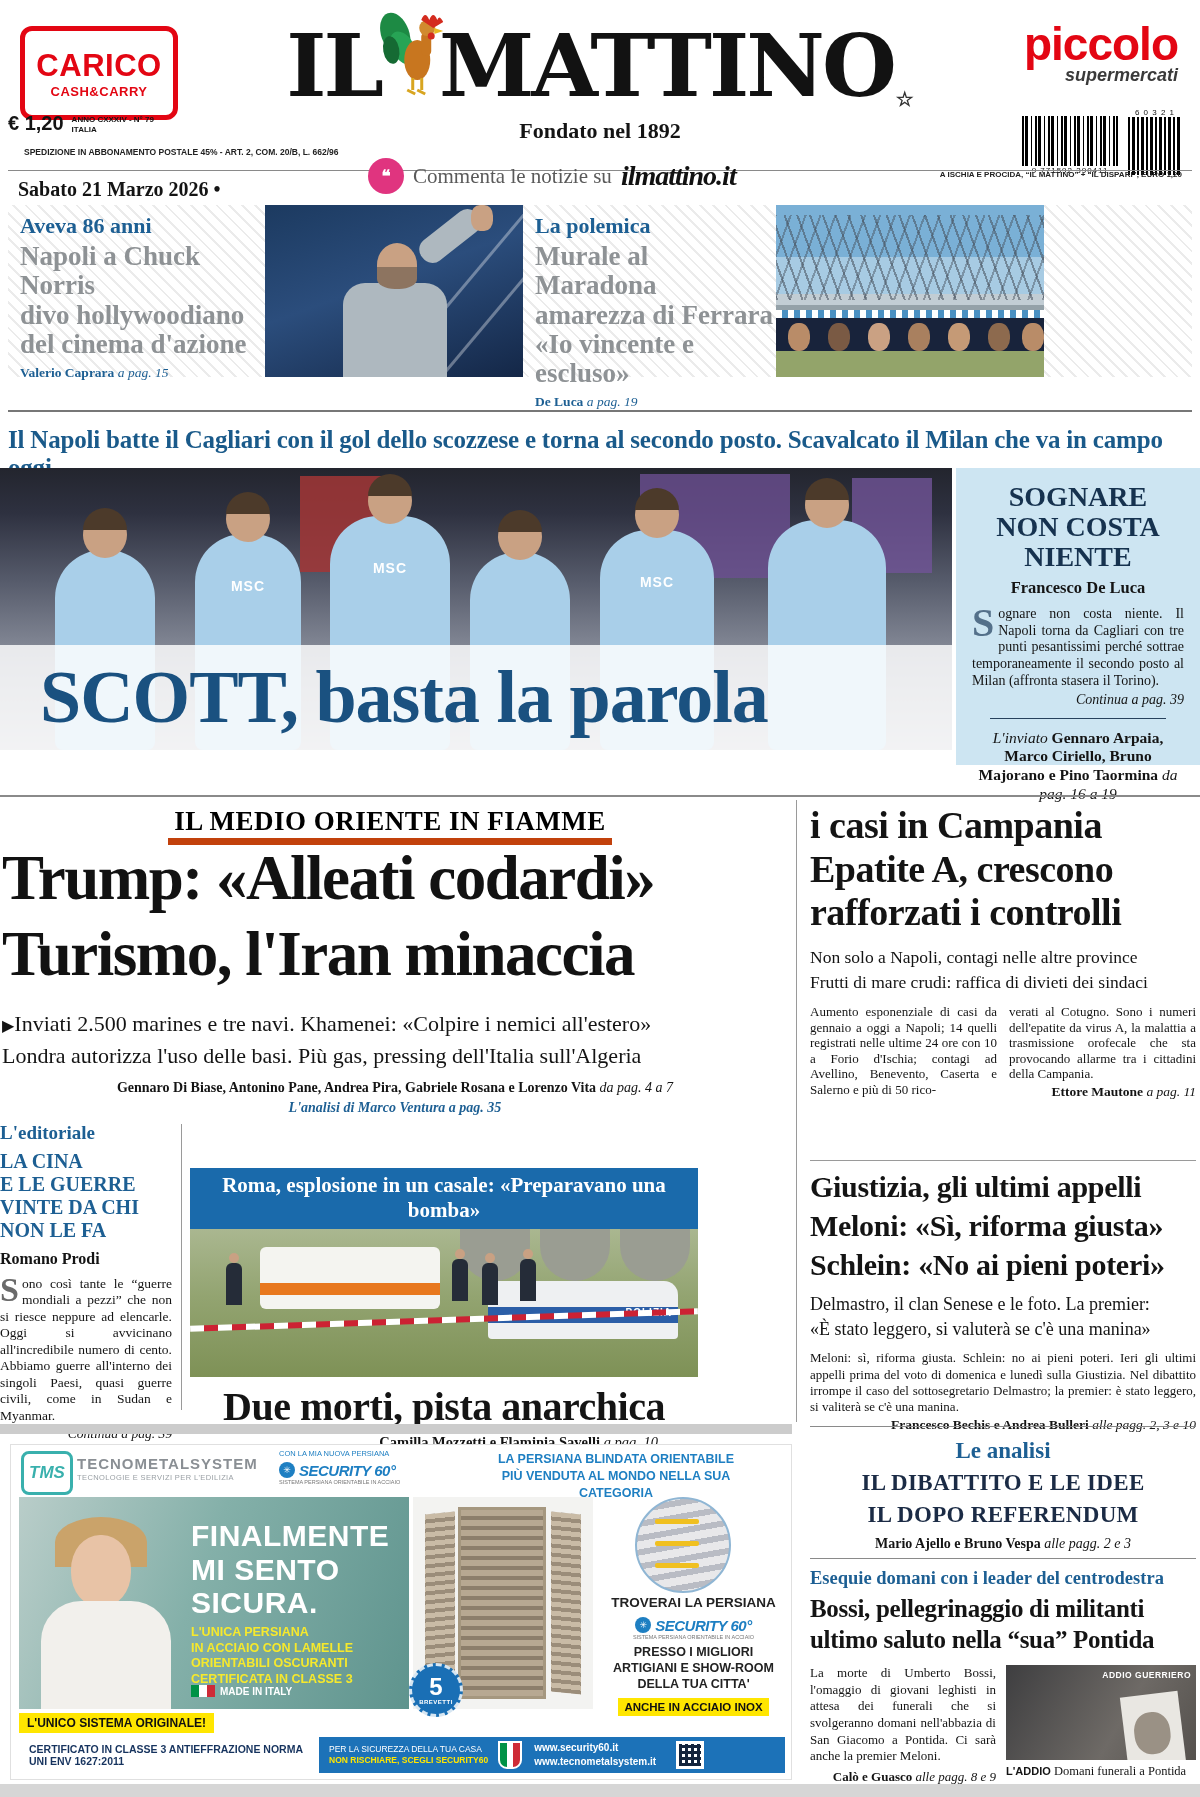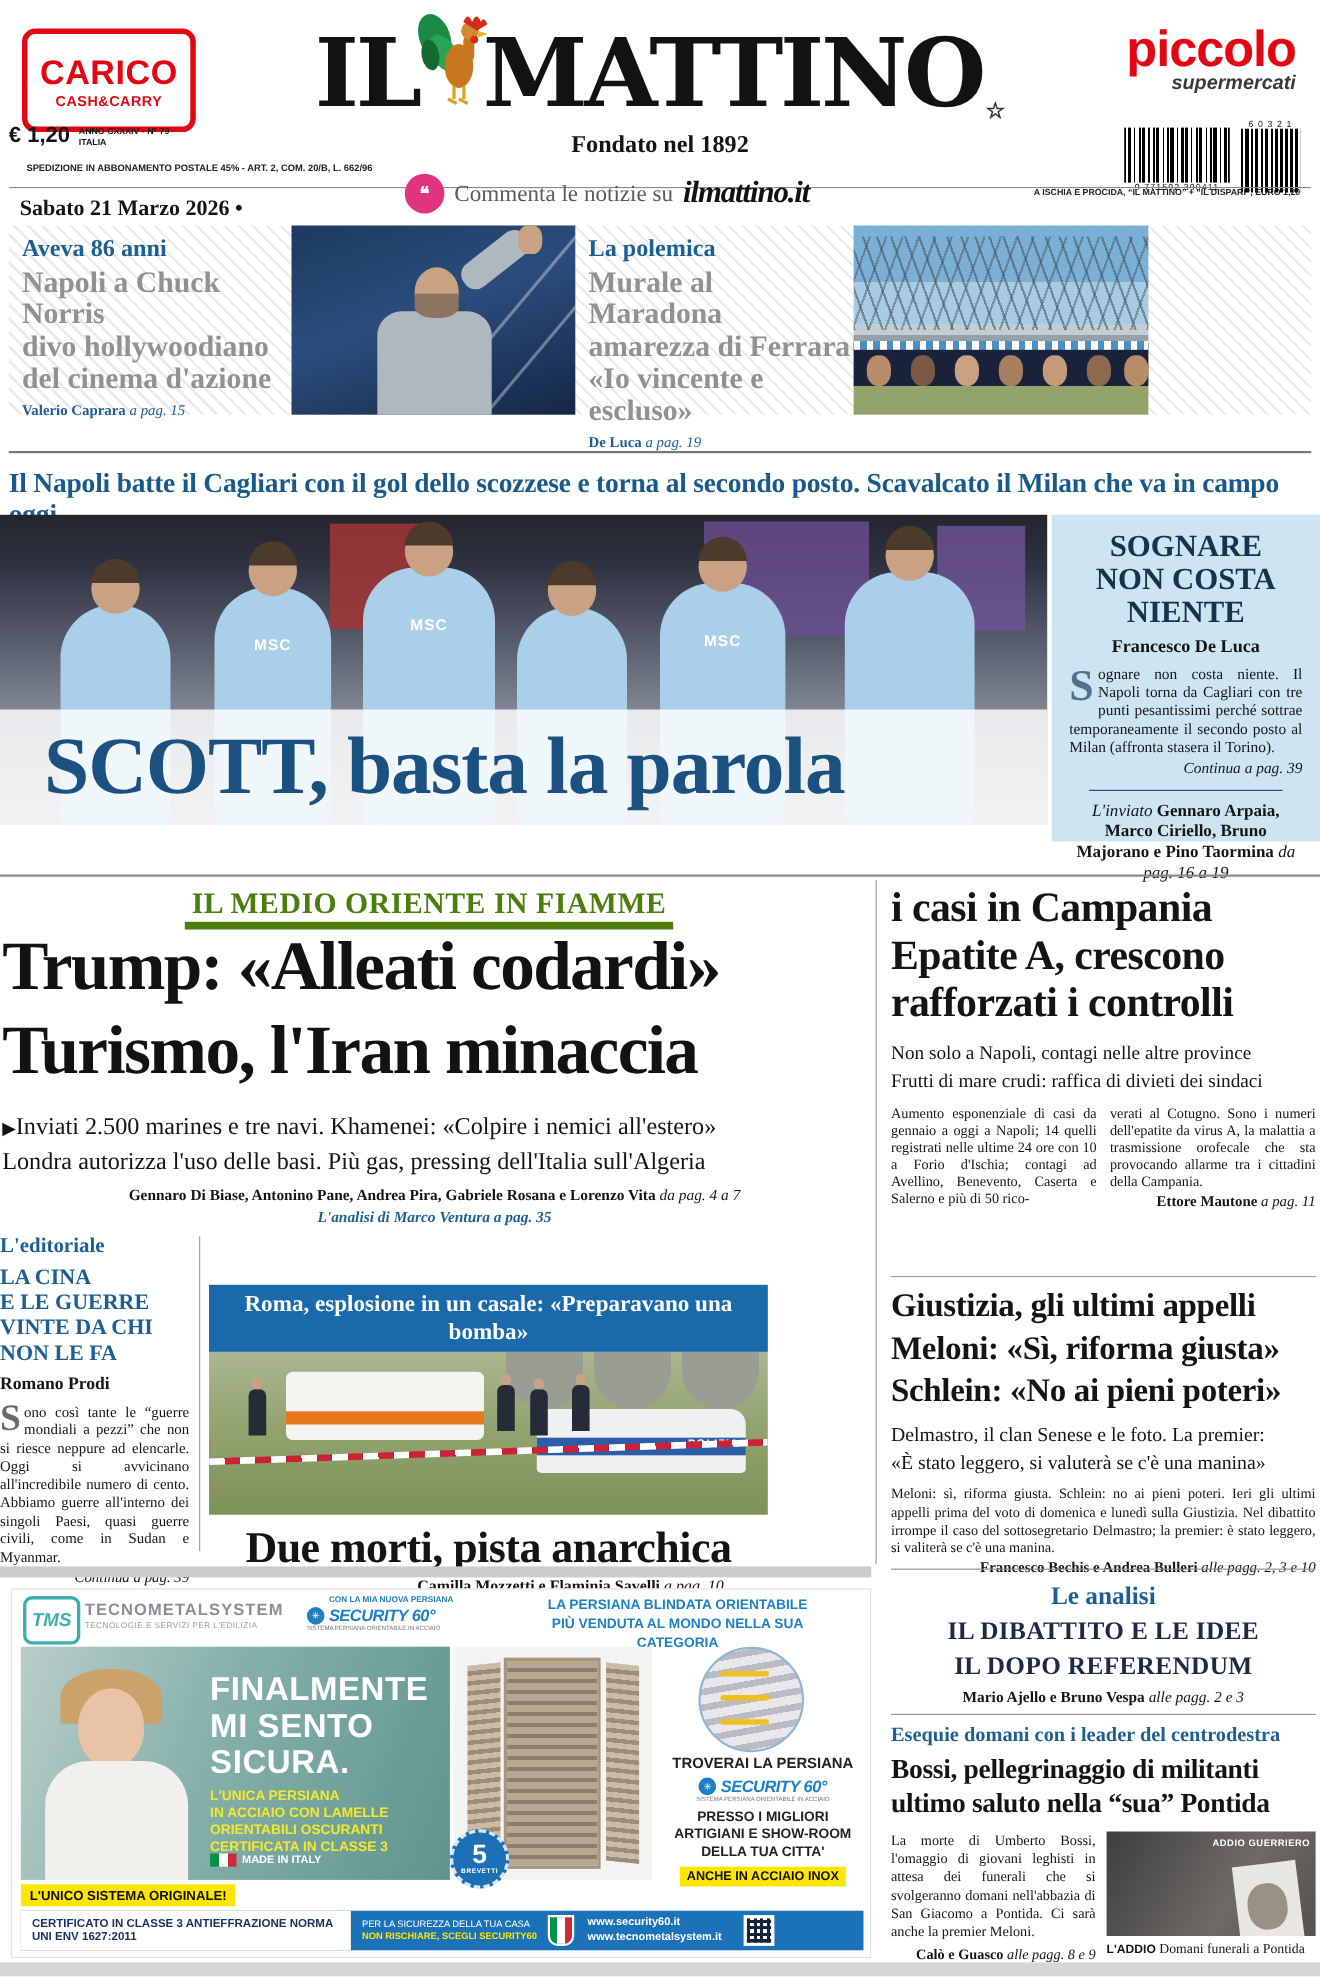--- a/index.html
+++ b/index.html
@@ -82,22 +82,22 @@
   .sb-title{font-size:28px;line-height:1.07;font-weight:bold;color:#16324f;text-align:center;}
   .sb-author{font-size:16.5px;font-weight:bold;text-align:center;margin-top:6px;}
   .sb-body{font-size:14px;line-height:1.2;text-align:justify;margin-top:8px;}
   .sb-drop{float:left;font-size:40px;line-height:.85;font-weight:bold;color:#54708a;padding-right:4px;}
   .sb-continua{font-size:14px;text-align:right;margin-top:2px;}
   .sb-hr{height:1px;background:#27415c;margin:10px 18px;}
   .sb-inviato{font-size:15.5px;line-height:1.2;text-align:center;}
 
   
   .lead-kicker{left:0;top:806px;width:780px;text-align:center;}
-  .lead-kicker span{display:inline-block;font-size:27px;font-weight:bold;color:#4d7c0f;letter-spacing:.5px;
-      border-bottom:7px solid #4d7c0f;padding:0 6px 1px 6px;}
+  .lead-kicker span{display:inline-block;font-size:27px;font-weight:bold;color:#000000;letter-spacing:.5px;
+      border-bottom:7px solid #c2410c;padding:0 6px 1px 6px;}
   .lead-head{left:2px;top:840px;width:790px;font-size:63px;line-height:1.21;font-weight:bold;letter-spacing:-1.5px;color:#121212;}
   .lead-sub{left:2px;top:1008px;width:780px;font-size:22px;line-height:1.45;color:#141414;}
   .lead-bylines{left:95px;top:1078px;width:600px;text-align:center;font-size:14px;line-height:1.4;}
 
   
   .edit-col{left:0;top:1122px;width:172px;}
   .edit-label{font-size:19px;font-weight:bold;color:#1d5f93;}
   .edit-title{font-size:20px;line-height:1.15;font-weight:bold;color:#1d5f93;margin-top:6px;}
   .edit-author{font-size:16px;font-weight:bold;margin-top:8px;}
   .edit-body{font-size:13.5px;line-height:1.22;text-align:justify;margin-top:8px;}
@@ -151,21 +151,21 @@
   .bo-paper::before{content:"";position:absolute;left:10px;top:18px;width:36px;height:42px;border-radius:45%;background:#9a9185;}
   .bo-caption{font-size:12.5px;margin-top:4px;}
 
   
   .ad{left:10px;top:1444px;width:782px;height:336px;border:1px solid #e0e0e0;box-sizing:border-box;background:#fff;font-family:"Liberation Sans",sans-serif;}
   .ad-top{position:absolute;left:0;top:0;width:100%;height:52px;}
   .tms-glyph{position:absolute;left:10px;top:6px;width:46px;height:38px;border:3px solid #39b0ad;border-radius:8px;
      color:#39b0ad;font-weight:900;font-size:17px;display:flex;align-items:center;justify-content:center;font-style:italic;}
   .ad-brand{position:absolute;left:66px;top:10px;color:#8a8f94;font-weight:bold;font-size:15px;letter-spacing:1px;}
   .ad-brand-sub{position:absolute;left:66px;top:28px;color:#9aa0a5;font-size:7.5px;letter-spacing:.4px;}
-  .ad-with{position:absolute;left:268px;top:4px;font-size:7.5px;font-weight:bold;color:#1e7fc2;margin-left:20px;}
+  .ad-with{position:absolute;left:268px;top:4px;font-size:7.5px;font-weight:normal;color:#1e7fc2;}
   .sec-logo{display:inline-flex;align-items:center;gap:4px;}
   .sec-ball{width:16px;height:16px;border-radius:50%;background:#1e7fc2;color:#fff;font-size:9px;display:flex;align-items:center;justify-content:center;}
   .sec-name{color:#1e7fc2;font-weight:900;font-size:15px;font-style:italic;letter-spacing:-.5px;}
   .sec-sub{font-size:5.5px;color:#777;}
   .ad-claim{position:absolute;left:455px;top:6px;width:300px;text-align:center;color:#1e7fc2;font-weight:bold;font-size:12.5px;line-height:1.35;}
   .ad-left{position:absolute;left:8px;top:52px;width:390px;height:212px;background:linear-gradient(110deg,#b9cdc9 0%,#84b0a9 45%,#5f948e 100%);overflow:hidden;}
   .woman-head{position:absolute;left:52px;top:38px;width:60px;height:72px;background:#e8c3a6;border-radius:48%;}
   .woman-hair{position:absolute;left:36px;top:20px;width:92px;height:50px;background:#caa36a;border-radius:50% 50% 0 0;}
   .woman-body{position:absolute;left:22px;top:104px;width:130px;height:110px;background:#f2f0ec;border-radius:40px 40px 0 0;}
   .ad-slogan{position:absolute;left:172px;top:22px;color:#fff;font-weight:900;font-size:30px;line-height:1.12;letter-spacing:.5px;}

